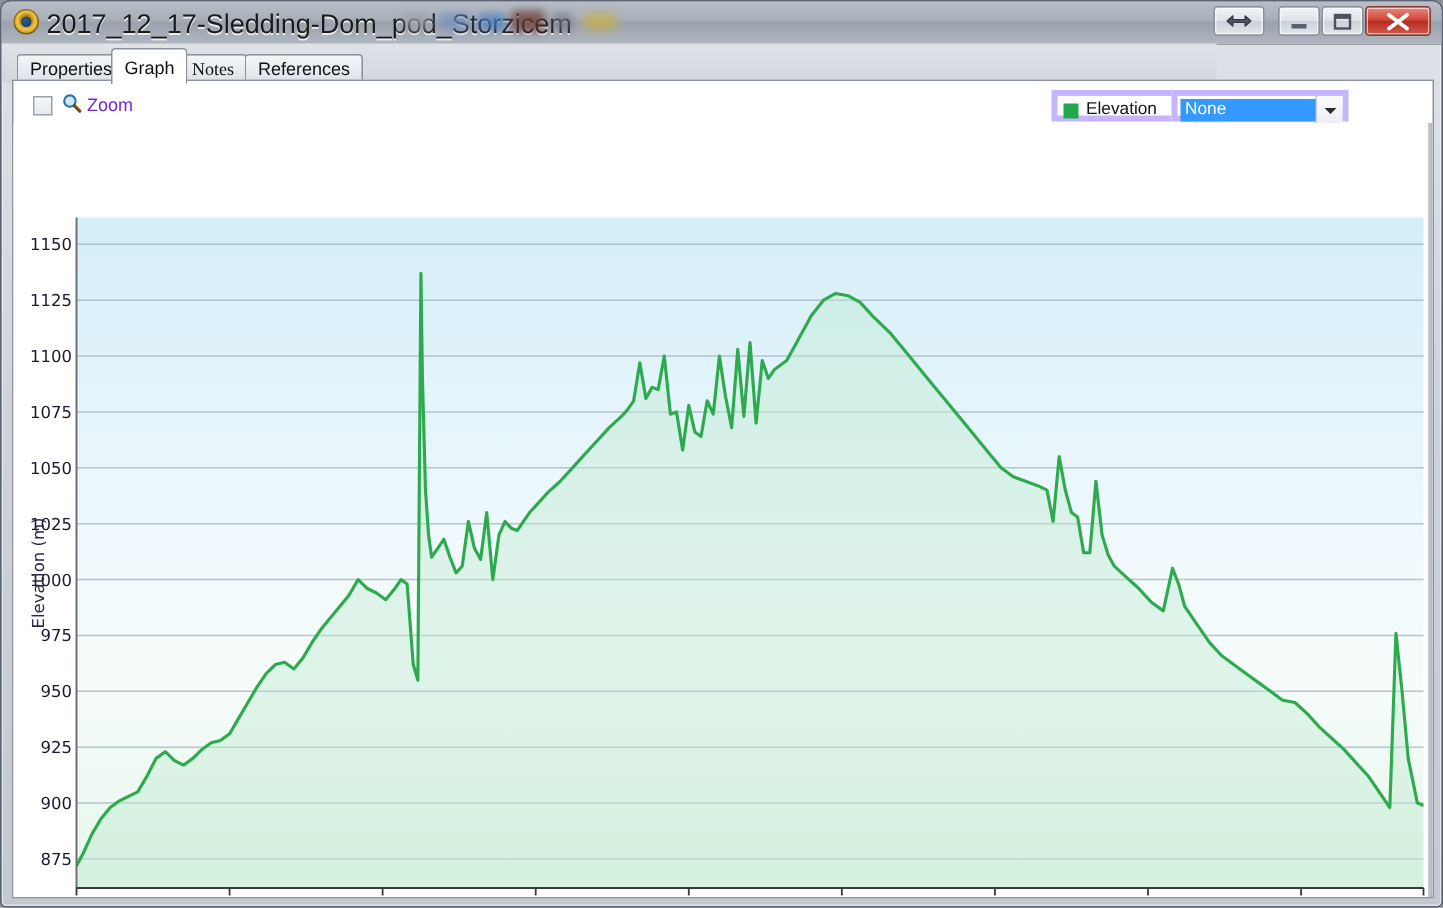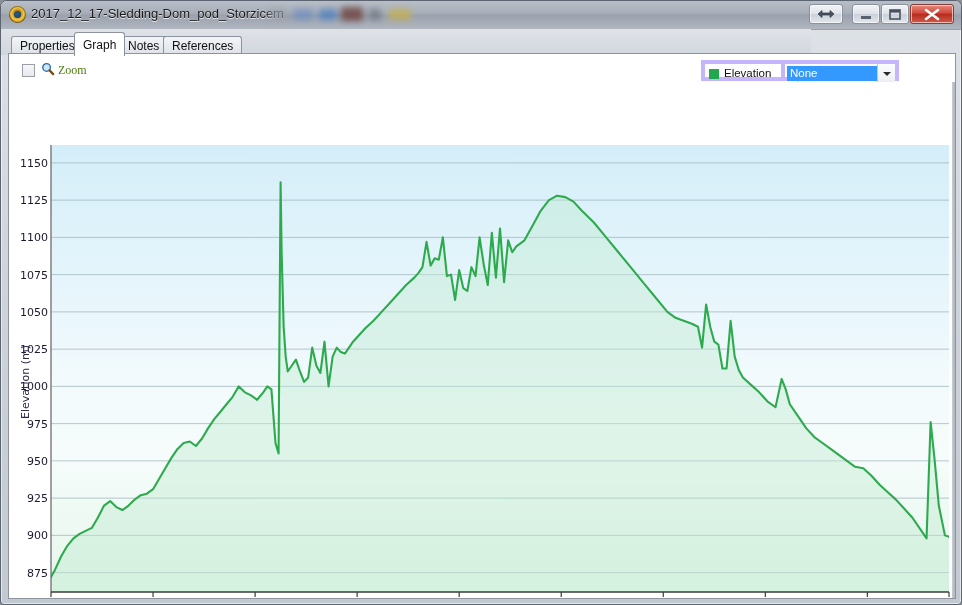--- a/index.html
+++ b/index.html
@@ -38,21 +38,21 @@
     box-shadow: inset 0 0 0 1px rgba(0,0,0,0.35);
   }
   #title-icon::after {
     content: "";
     position: absolute; left: 5px; top: 5px;
     width: 7px; height: 7px; border-radius: 50%;
     background: radial-gradient(circle at 40% 40%, #2e5d86, #123a5e);
   }
   #title-text {
     position: absolute; left: 30px; top: 5px;
-    font-size: 13px; color: #1a1a1a;
+    font-size: 18px; color: #1a1a1a;
     text-shadow: 0 1px 0 rgba(255,255,255,0.75);
     white-space: nowrap;
   }
   #title-blur {
     position: absolute; left: 268px; top: 4px;
     width: 120px; height: 20px;
     filter: blur(3px);
     opacity: 0.75;
   }
   #title-blur .bl {
@@ -127,21 +127,21 @@
   #zoom-check {
     position: absolute; left: 13px; top: 10px;
     width: 13px; height: 13px;
     box-sizing: border-box;
     border: 1px solid #9aa0a8;
     background: linear-gradient(to bottom, #f6f7f9, #e6e9ee);
   }
   #zoom-icon { position: absolute; left: 32px; top: 8px; }
   #zoom-label {
     position: absolute; left: 49px; top: 9px;
-    font-size: 12px; color: #4d7c0f; font-family: Liberation Serif, serif;
+    font-size: 12px; color: #6d28d9;
   }
 
   .combo {
     position: absolute; top: 6px;
     height: 21px;
     box-sizing: border-box;
     border: 4px solid #c4b5fd;
     background: #ffffff;
   }
   #combo-series { left: 692px; width: 118px; }
@@ -239,21 +239,21 @@
     <div class="winbtn" id="btn-close">
       <svg width="42" height="18" viewBox="0 0 42 18">
         <path d="M15 5 L27 14 M27 5 L15 14" stroke="#ffffff" stroke-width="2.6" stroke-linecap="round"></path>
       </svg>
     </div>
   </div>
 
   <div id="tabstrip">
     <div class="tab" style="left:10px;"><span>Properties</span></div>
     <div class="tab active" style="left:73px;"><span>Graph</span></div>
-    <div class="tab" style="left:118px;"><span>Notes</span></div>
+    <div class="tab" style="left:118px;font-family:Liberation Serif, serif;"><span>Notes</span></div>
     <div class="tab" style="left:162px;"><span>References</span></div>
   </div>
 
   <div id="client">
 
     <div id="toolbar">
       <div id="zoom-check"></div>
       <div id="zoom-icon">
         <svg width="14" height="14" viewBox="0 0 14 14">
           <circle cx="5.6" cy="5.4" r="3.8" fill="#cfe6f5" stroke="#2a6fa8" stroke-width="1.4"></circle>

